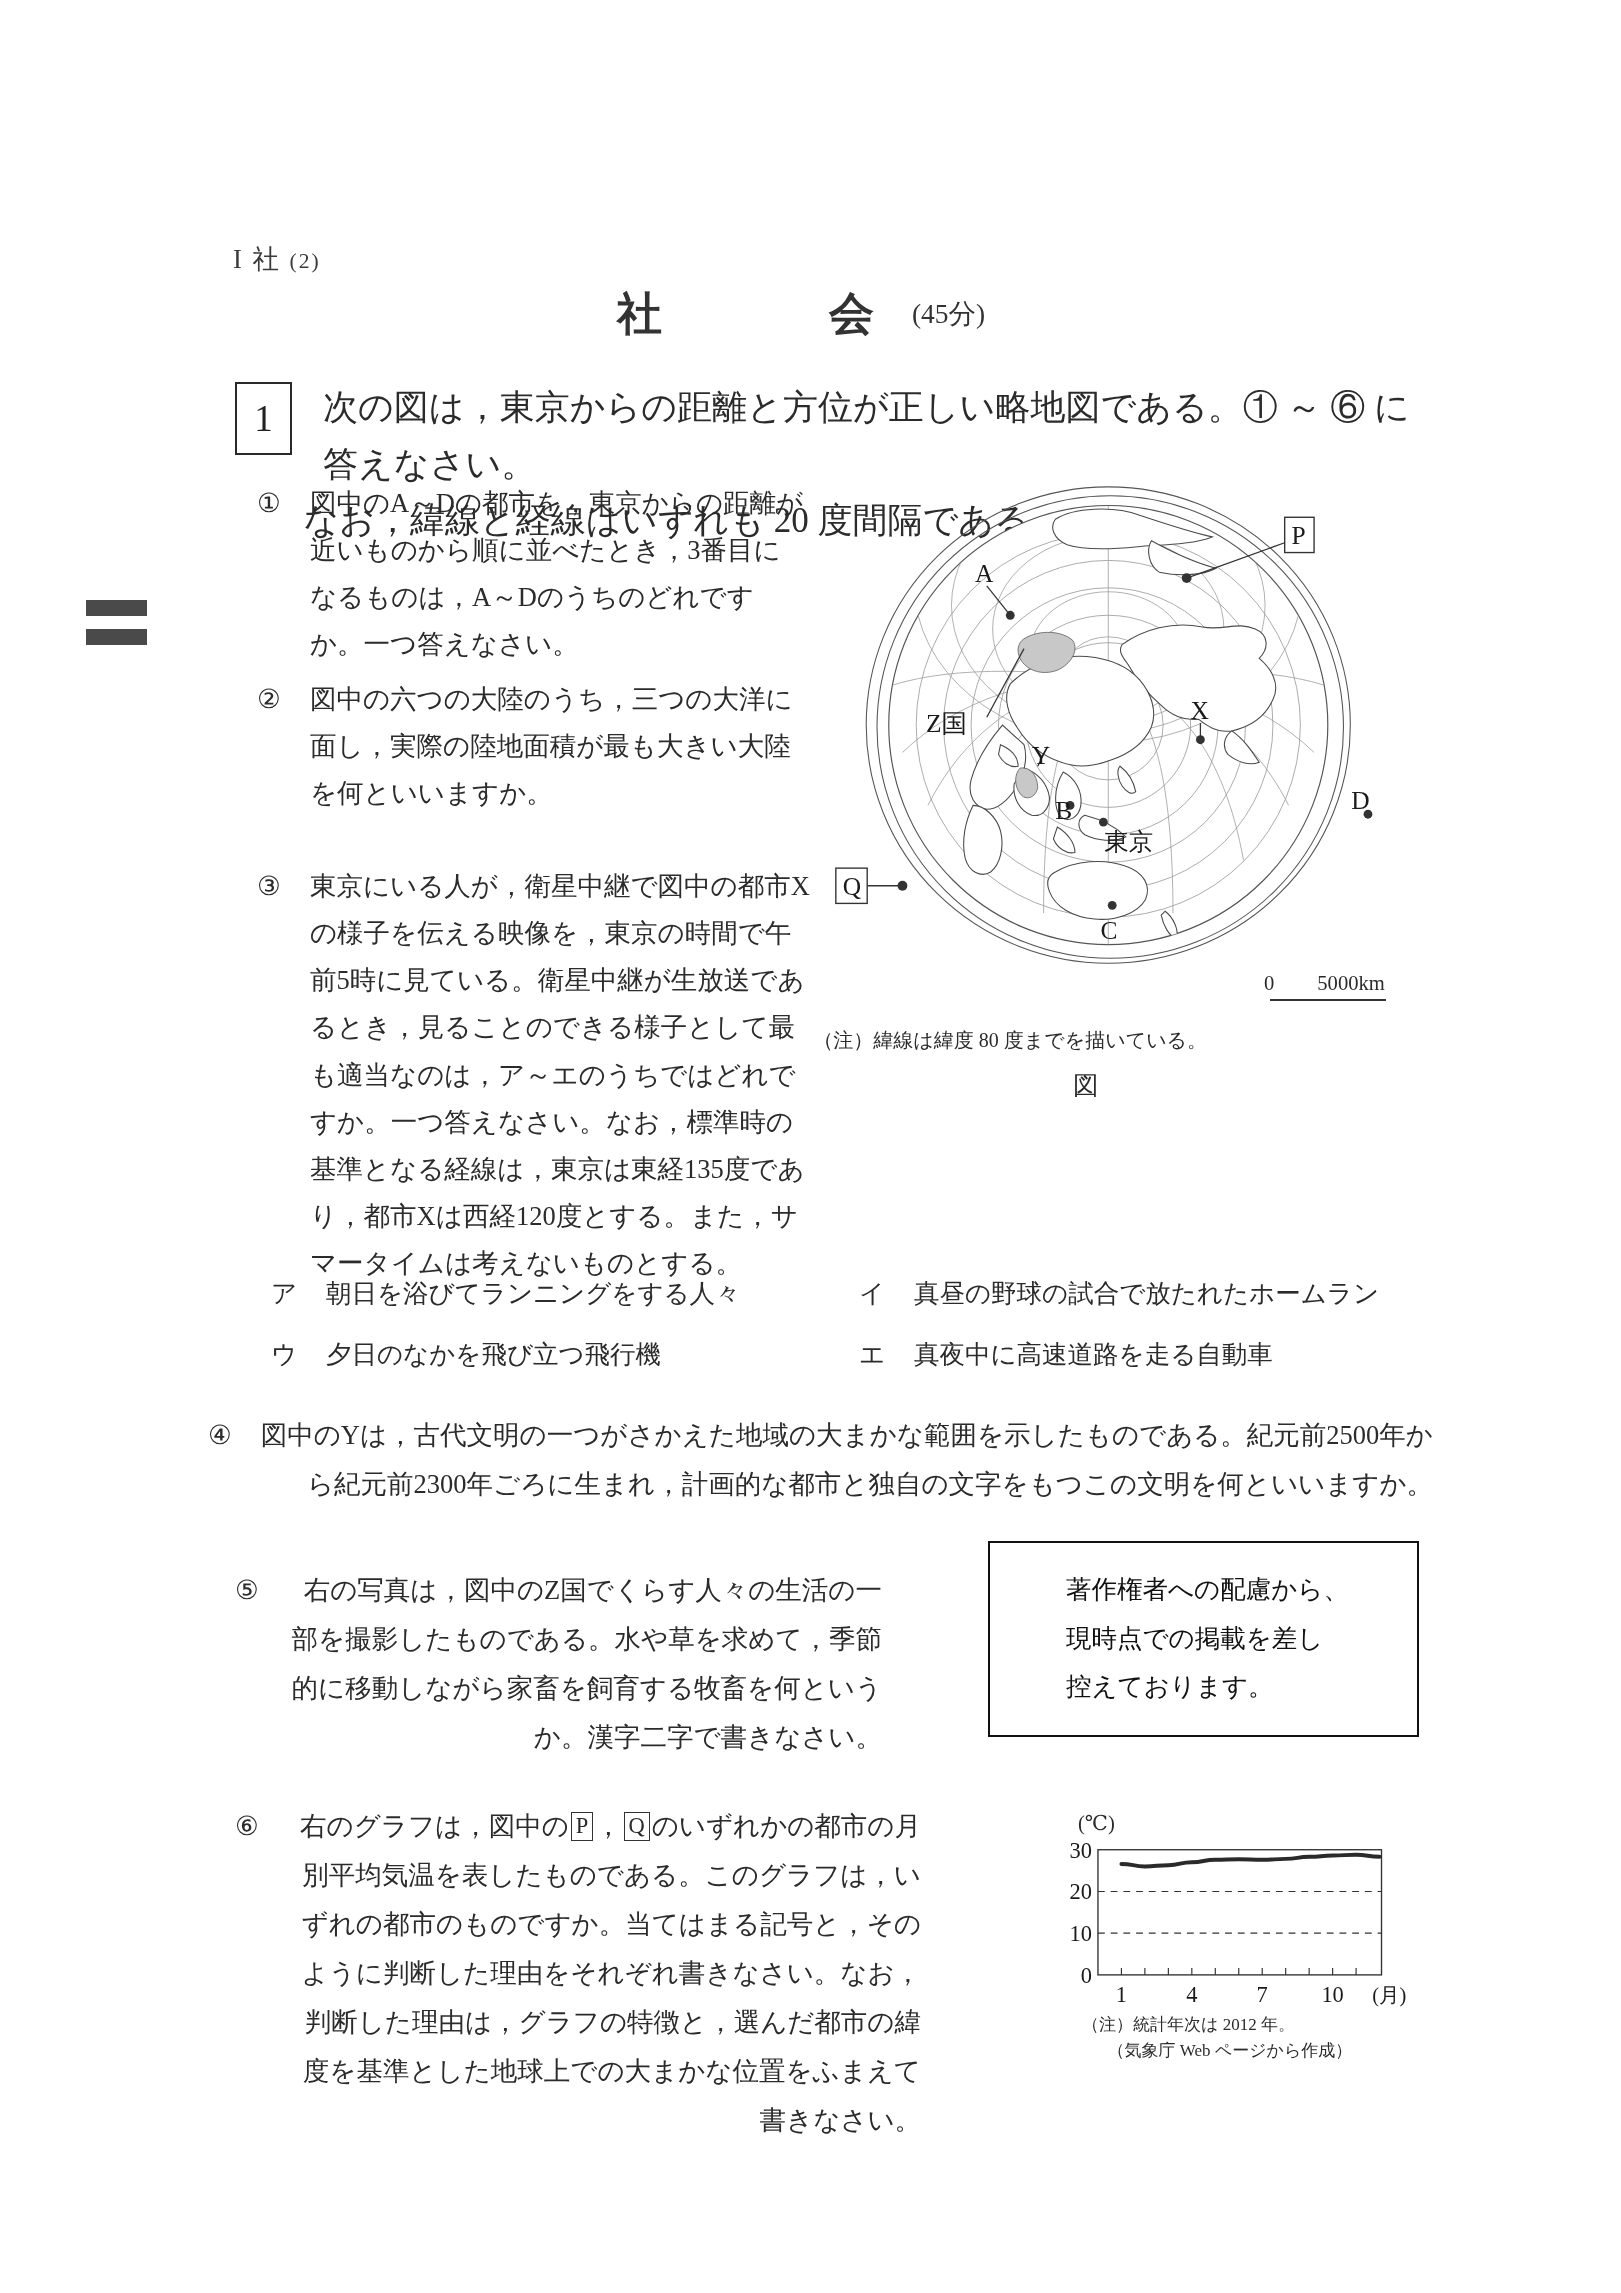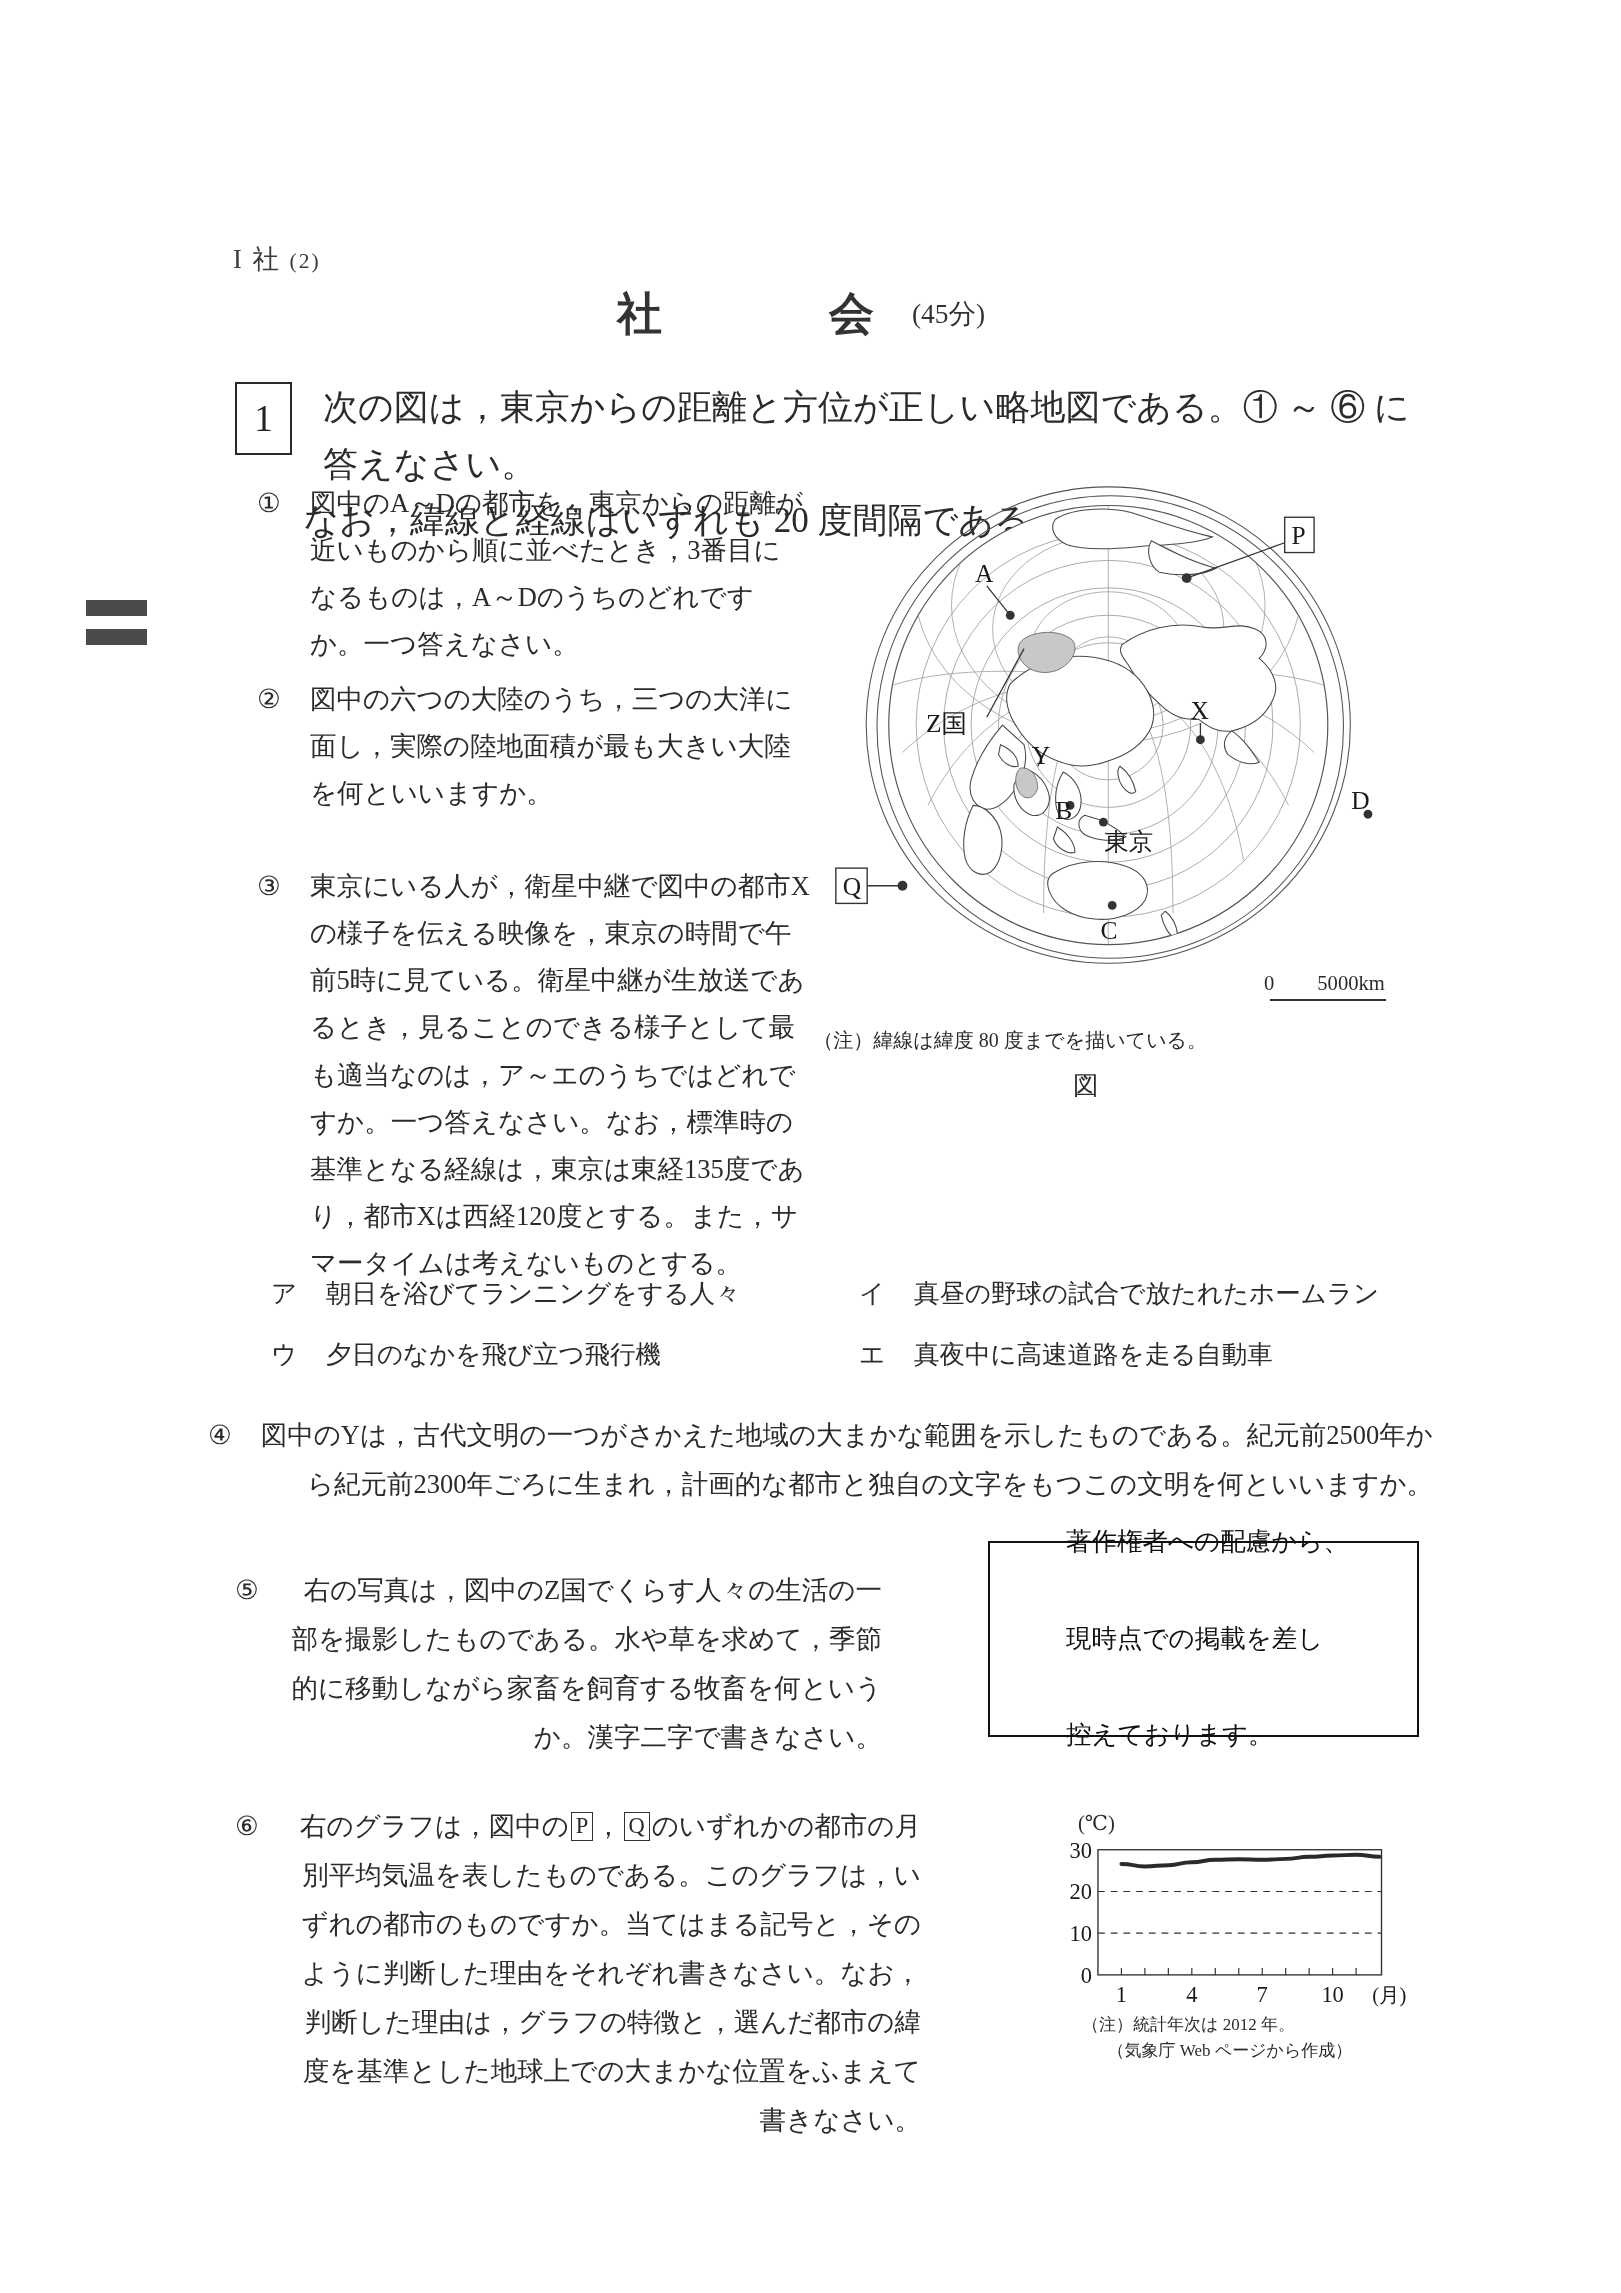--- a/index.html
+++ b/index.html
@@ -103,21 +103,21 @@
   }
 
   
   .copyright-box {
     position:absolute; left:988px; top:1541px;
     width:431px; height:196px;
     border:2.9px solid #111;
     display:flex; flex-direction:column;
     justify-content:center;
     padding-left:76px; box-sizing:border-box;
-    font-size:25.5px; line-height:1.9; color:#111;gap:48px;
+    font-size:25.5px; line-height:1.9; color:#111;
   }
 
   
   .fig-chart { position:absolute; left:1037px; top:1811px; width:382px; height:255px; }
   .chart-unit { position:absolute; left:41px; top:0px; font-size:20.6px; color:#2b2b2b; }
   .chart-svg  { position:absolute; left:0px; top:27.4px; }
   .chart-note { position:absolute; left:45px; top:201px; font-size:17px; line-height:1.55; color:#2b2b2b; }
   .chart-note .ln2 { display:block; margin-left:25.5px; }
 
   .boxed-letter {

